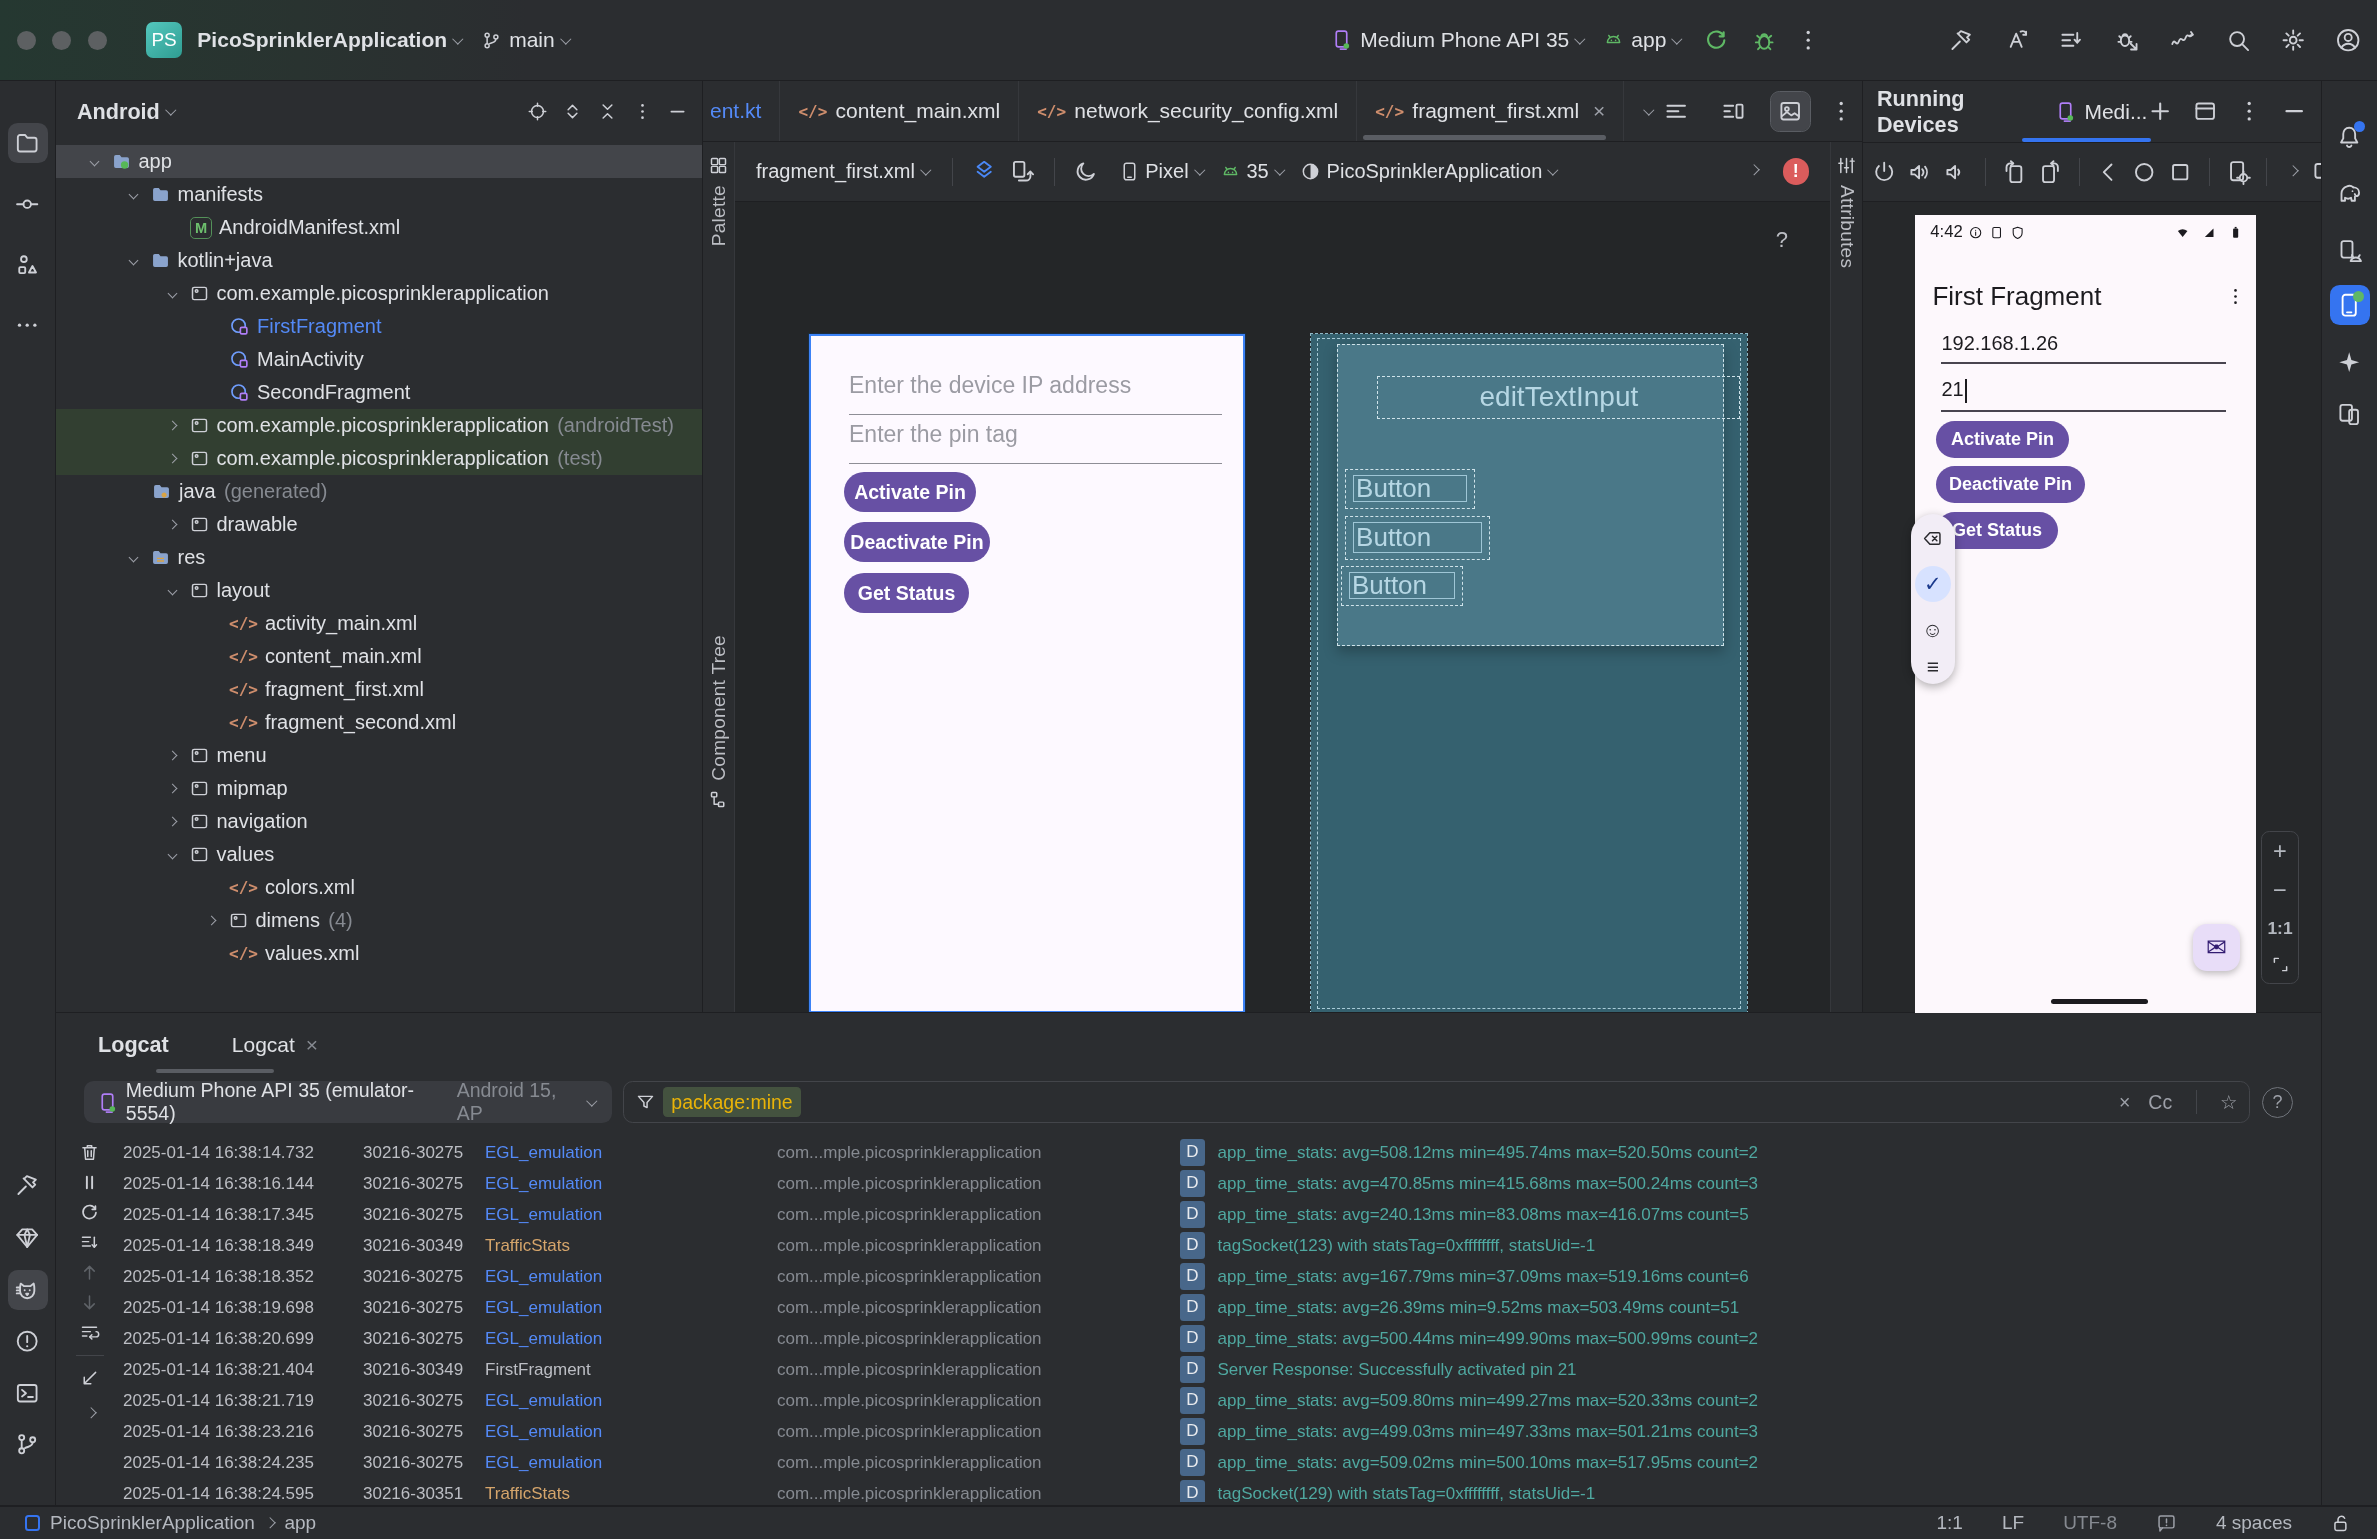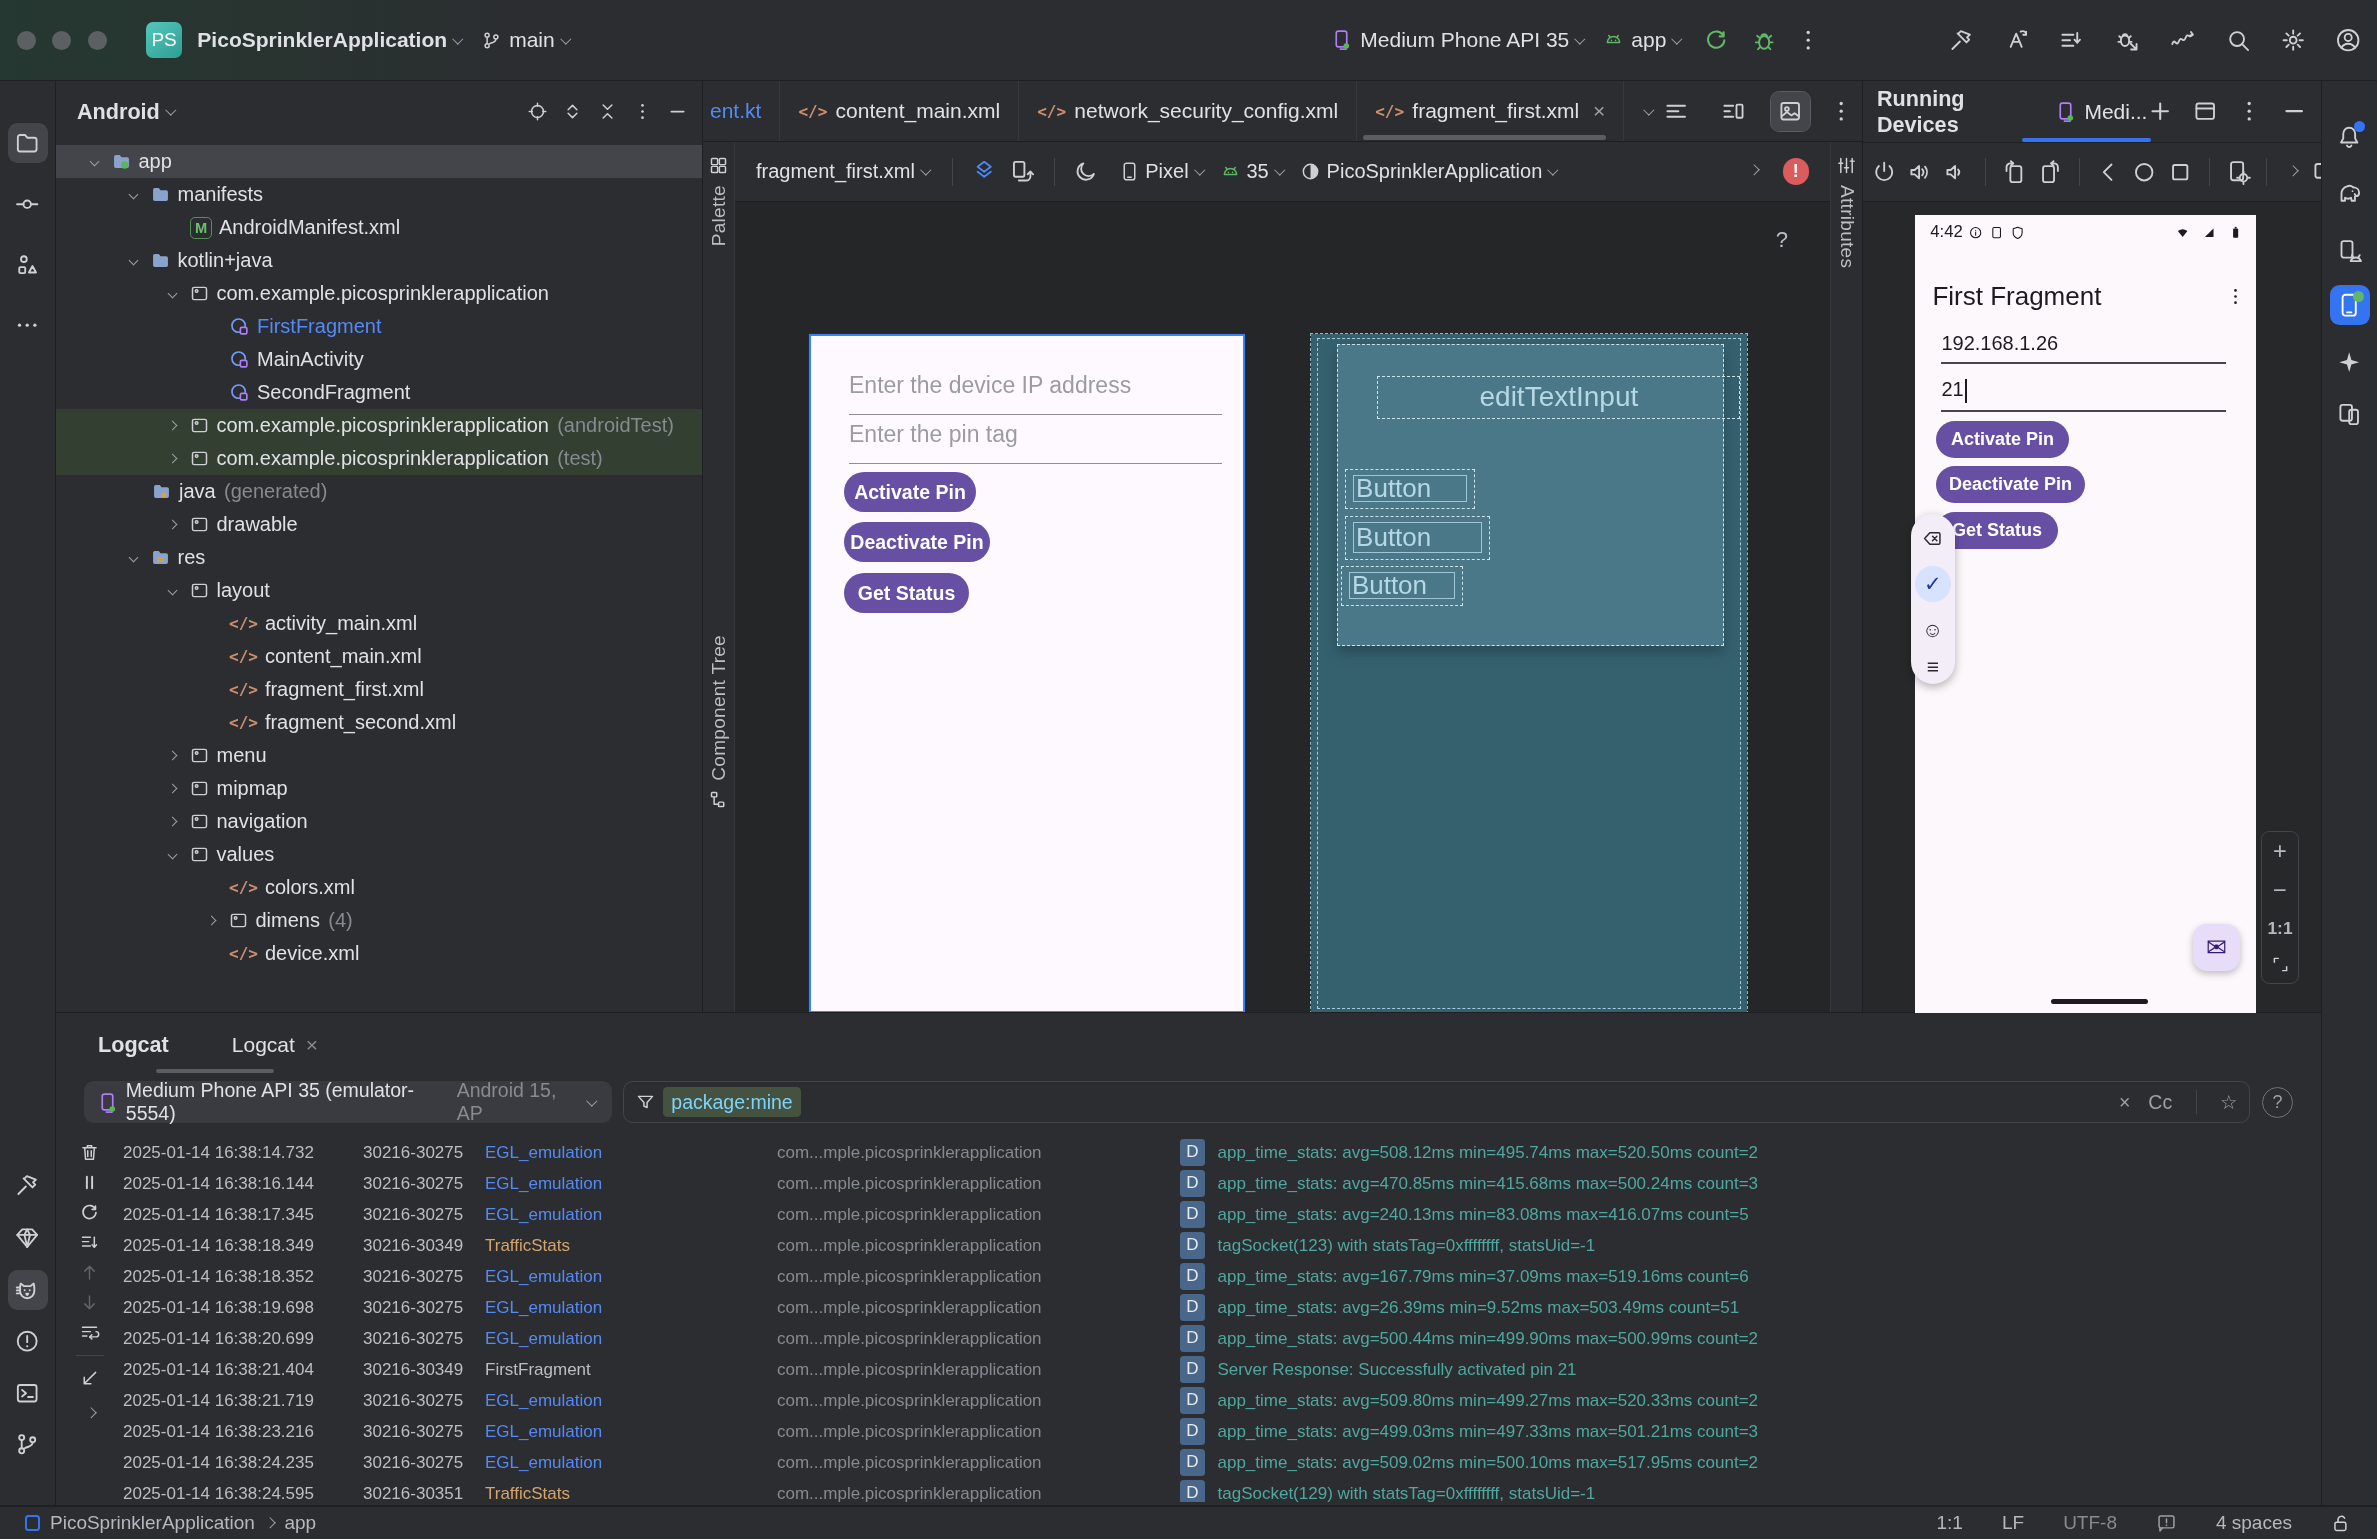--- a/index.html
+++ b/index.html
@@ -105,21 +105,21 @@
   #zoomcol .zl{font-size:17.4px;font-weight:bold}
   
   #logcat{flex:1;background:#2b2d30;position:relative;min-height:0}
   #lc-tabs{height:63px;display:flex;align-items:center;padding-left:42px;position:relative}
   #lc-tabs .t1{font-weight:700;font-size:21.6px}
   #lc-tab2{display:flex;align-items:center;margin-left:63px;font-size:21px;gap:11px}
   #lc-underline{position:absolute;left:100px;top:56px;width:118px;height:4.2px;border-radius:2.1px;background:#5a5d63}
   #lc-filter{position:absolute;top:68px;left:28px;right:28px;height:42px;display:flex;align-items:center}
   #lc-device{height:42px;background:#393b40;border-radius:9.7px;display:flex;align-items:center;padding:0 12.5px;font-size:19.5px;width:528px;flex:none}
   #lc-input{height:42px;border:1.4px solid #43454a;border-radius:9.7px;margin-left:11px;flex:1;display:flex;align-items:center;padding:0 11px;position:relative}
-  #lc-chip{background:#44523f;color:#7dd3fc;font-size:19.5px;padding:3.5px 8.3px;border-radius:4.2px;margin-left:7px}
+  #lc-chip{background:#44523f;color:#eab308;font-size:19.5px;padding:3.5px 8.3px;border-radius:4.2px;margin-left:7px}
   #lc-inright{position:absolute;right:11px;display:flex;align-items:center;gap:18px;color:#9da0a8;font-size:19.5px}
   #lc-help{width:31px;height:31px;border:1.4px solid #6f737a;border-radius:50%;color:#9da0a8;display:flex;align-items:center;justify-content:center;font-size:18px;margin-left:12.5px;flex:none}
   #lc-gutter{position:absolute;top:129px;left:12.5px;width:42px;display:flex;flex-direction:column;align-items:center;gap:9px;color:#9da0a8}
   #lc-gutter .faint{color:#5f6368}
   #lc-gutter hr{width:28px;border:none;border-top:0.7px solid #43454a;margin:2.8px 0}
   #logrows{position:absolute;top:124px;left:67px;right:7px;bottom:2.8px;font-family:Liberation Sans, sans-serif;font-size:17px;overflow:hidden}
   .lrow{height:31px;display:flex;align-items:center;white-space:nowrap}
   .lrow .c-ts{width:240px;color:#bcbec4;flex:none}
   .lrow .c-pid{width:122px;color:#bcbec4;flex:none}
   .lrow .c-tag{width:292px;flex:none}
@@ -621,21 +621,21 @@
                   <circle cx="8.7" cy="9.2" r="1.5"></circle>
                 </svg>
               </span>
               <span class="lbl">dimens</span>
               <span class="sfx">(4)</span>
             </div>
             <div class="trow">
               <span style="width:152px;flex:none"></span>
               <span style="width:21px;flex:none"></span>
               <span class="xmlic">&lt;/&gt;</span>
-              <span class="lbl">device.xml</span>
+              <span class="lbl">values.xml</span>
             </div>
           </div>
       </div>
 
       <div id="editor">
         <div id="tabbar">
           <span class="etab" style="color:#548af7;padding-left:7px">
               <span>ent.kt</span>
             </span>
           <span class="etab">

